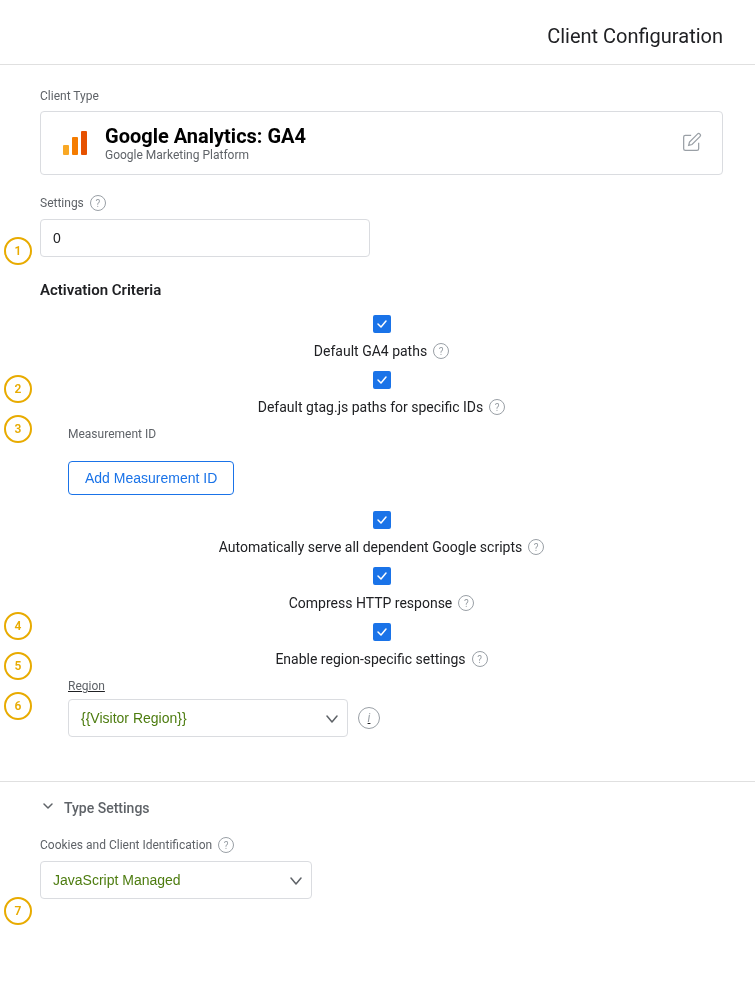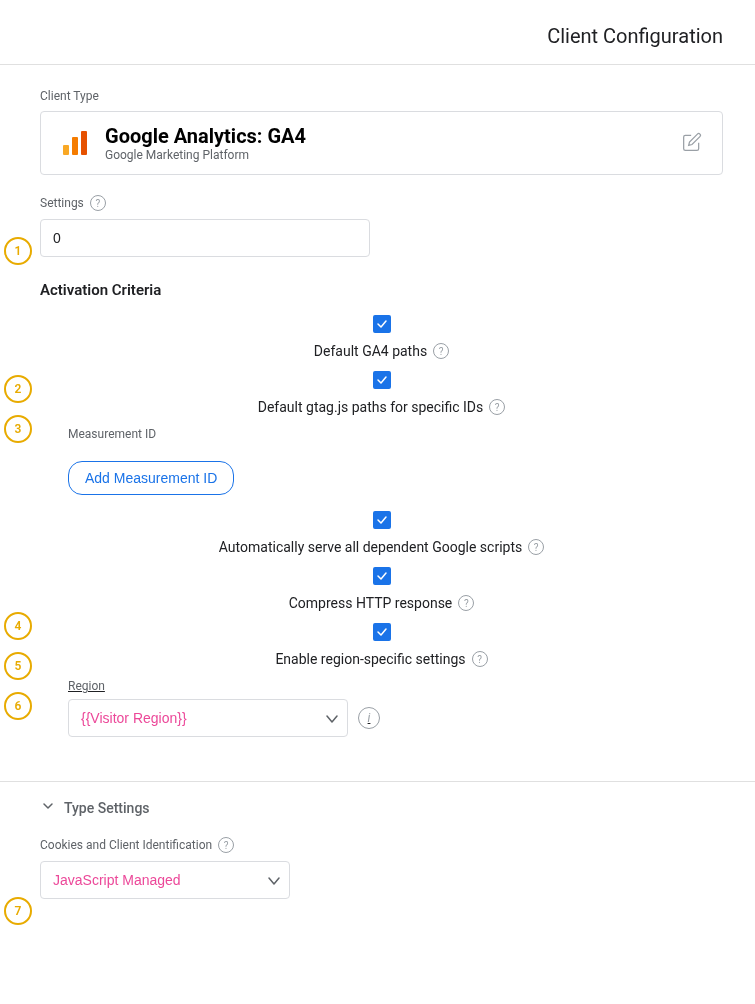--- a/index.html
+++ b/index.html
@@ -235,21 +235,21 @@
       background: transparent;
       cursor: pointer;
       color: #5f6368;
       display: flex;
       align-items: center;
       justify-content: center;
     }
 
     .add-measurement-btn {
       border: 1px solid #1a73e8;
-      border-radius: 14px;
+      border-radius: 4px;
       padding: 8px 16px;
       background: #fff;
       color: #1a73e8;
       font-size: 14px;
       font-weight: 500;
       cursor: pointer;
       margin-left: 28px;
       margin-top: 8px;
     }
 
@@ -276,21 +276,21 @@
       position: relative;
       width: 280px;
     }
 
     .dropdown-container select {
       width: 100%;
       border: 1px solid #dadce0;
       border-radius: 4px;
       padding: 10px 36px 10px 12px;
       font-size: 14px;
-      color: #ec4899;
+      color: #4d7c0f;
       background: #fff;
       cursor: pointer;
       appearance: none;
       outline: none;
     }
 
     .dropdown-arrow {
       position: absolute;
       right: 10px;
       top: 50%;
@@ -353,21 +353,21 @@
     
     .step-1 { top: 237px; left: 4px; }
     .step-2 { top: 375px; left: 4px; }
     .step-3 { top: 415px; left: 4px; }
     .step-4 { top: 612px; left: 4px; }
     .step-5 { top: 652px; left: 4px; }
     .step-6 { top: 692px; left: 4px; }
     .step-7 { top: 897px; left: 4px; }
 
     .js-managed-dropdown {
-      width: 250px;
+      width: 272px;
     }
   </style>
 </head>
 <body>
 
 <div class="page-container">
 
   <div class="step-badge step-1">1</div>
   <div class="step-badge step-2">2</div>
   <div class="step-badge step-3">3</div>

